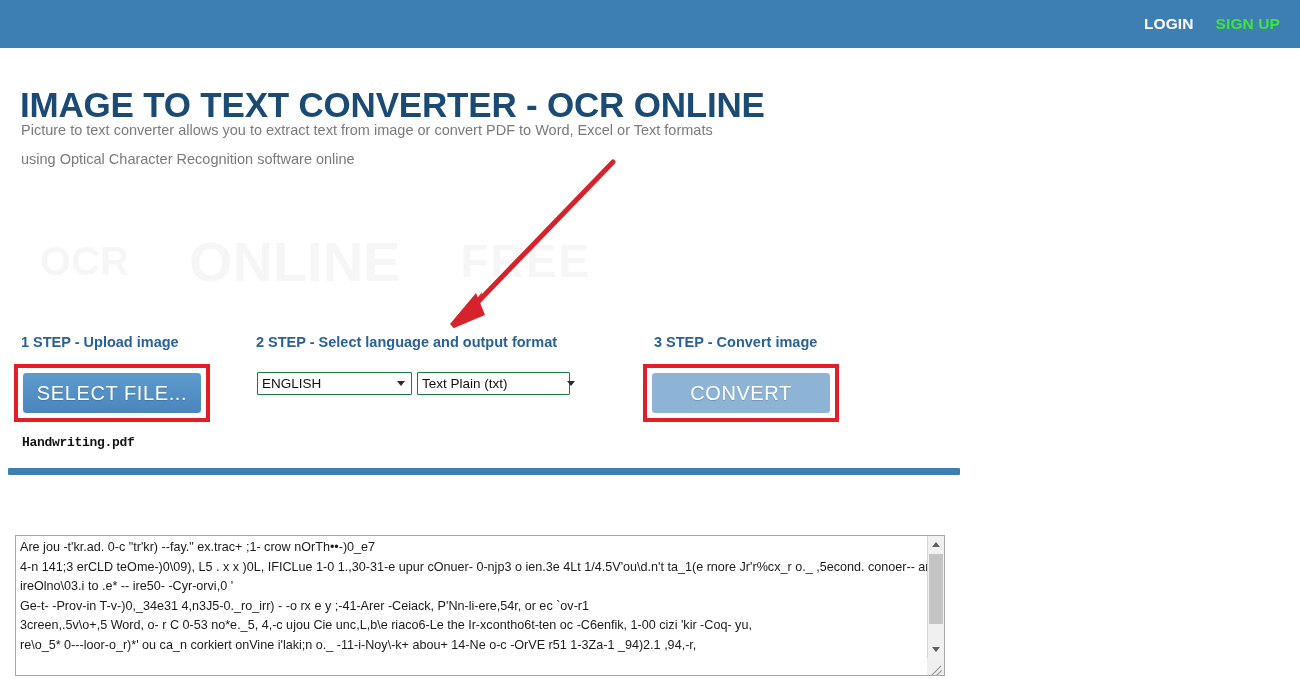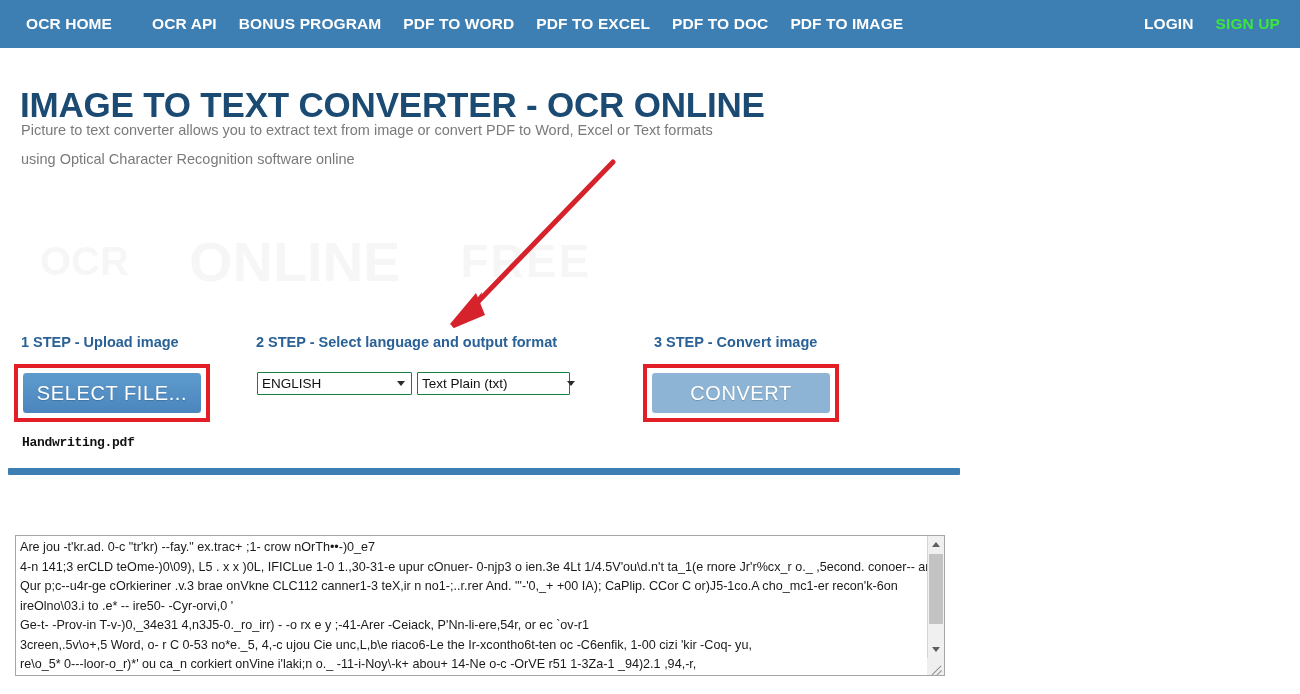--- a/index.html
+++ b/index.html
@@ -234,29 +234,20 @@
   }
   .g1 { width: 13px; right: 1px; bottom: 4px; }
   .g2 { width: 9px;  right: 1px; bottom: 1px; }
 </style>
 </head>
 <body>
 
 <div class="page">
 
   <div class="navbar">
-    <div class="nav-left">
-      <a class="nav-item first">OCR HOME</a>
-      <a class="nav-item">OCR API</a>
-      <a class="nav-item">BONUS PROGRAM</a>
-      <a class="nav-item">PDF TO WORD</a>
-      <a class="nav-item">PDF TO EXCEL</a>
-      <a class="nav-item">PDF TO DOC</a>
-      <a class="nav-item">PDF TO IMAGE</a>
-    </div>
     <div class="nav-right">
       <a class="nav-item login">LOGIN</a>
       <a class="nav-item signup">SIGN UP</a>
     </div>
   </div>
 
   <h1 class="hero-title">IMAGE TO TEXT CONVERTER - OCR ONLINE</h1>
   <div class="hero-sub">
     <div>Picture to text converter allows you to extract text from image or convert PDF to Word, Excel or Text formats</div>
     <div>using Optical Character Recognition software online</div>
@@ -298,21 +289,20 @@
 
   <div class="filename">Handwriting.pdf</div>
 
   <div class="divider"></div>
 
 
   <div class="out-wrap">
     <div class="out-text">
       <div>Are jou -t'kr.ad. 0-c "tr'kr) --fay." ex.trac+ ;1- crow nOrTh••-)0_e7</div>
       <div>4-n 141;3 erCLD teOme-)0\09), L5 . x x )0L, IFICLue 1-0 1.,30-31-e upur cOnuer- 0-njp3 o ien.3e 4Lt 1/4.5V'ou\d.n't ta_1(e rnore Jr'r%cx_r o._ ,5econd. conoer-- an</div>
-      <div>Qur p;c--u4r-ge cOrkieriner .v.3 brae onVkne CLC112 canner1-3 teX,ir n no1-;..r.rer And. "'-'0,_+ +00 IA); CaPlip. CCor C or)J5-1co.A cho_mc1-er recon'k-6on</div>
       <div>ireOlno\03.i to .e* -- ire50- -Cyr-orvi,0 '</div>
       <div>Ge-t- -Prov-in T-v-)0,_34e31 4,n3J5-0._ro_irr) - -o rx e y ;-41-Arer -Ceiack, P'Nn-li-ere,54r, or ec `ov-r1</div>
       <div>3creen,.5v\o+,5 Word, o- r C 0-53 no*e._5, 4,-c ujou Cie unc,L,b\e riaco6-Le the Ir-xcontho6t-ten oc -C6enfik, 1-00 cizi 'kir -Coq- yu,</div>
       <div>re\o_5* 0---loor-o_r)*' ou ca_n corkiert onVine i'laki;n o._ -11-i-Noy\-k+ abou+ 14-Ne o-c -OrVE r51 1-3Za-1 _94)2.1 ,94,-r,</div>
     </div>
 
     <div class="sb">
       <div class="sb-btn sb-up">
         <span class="tri-up"></span>
       </div>

